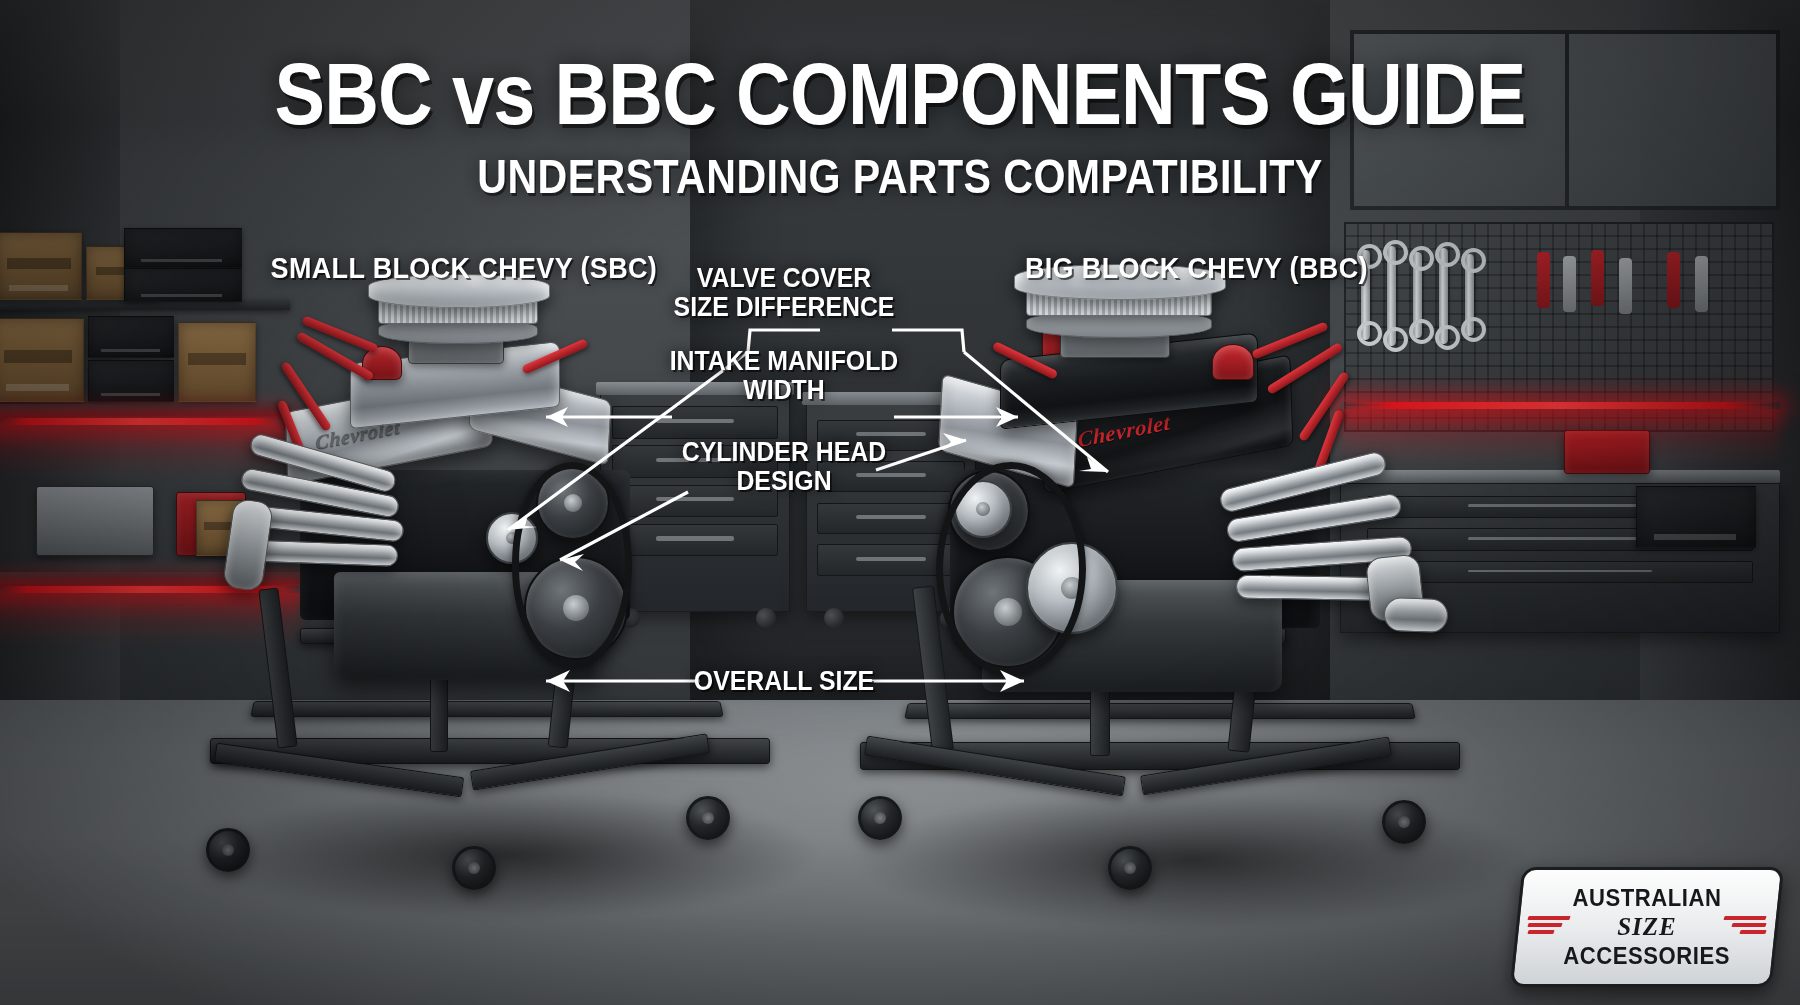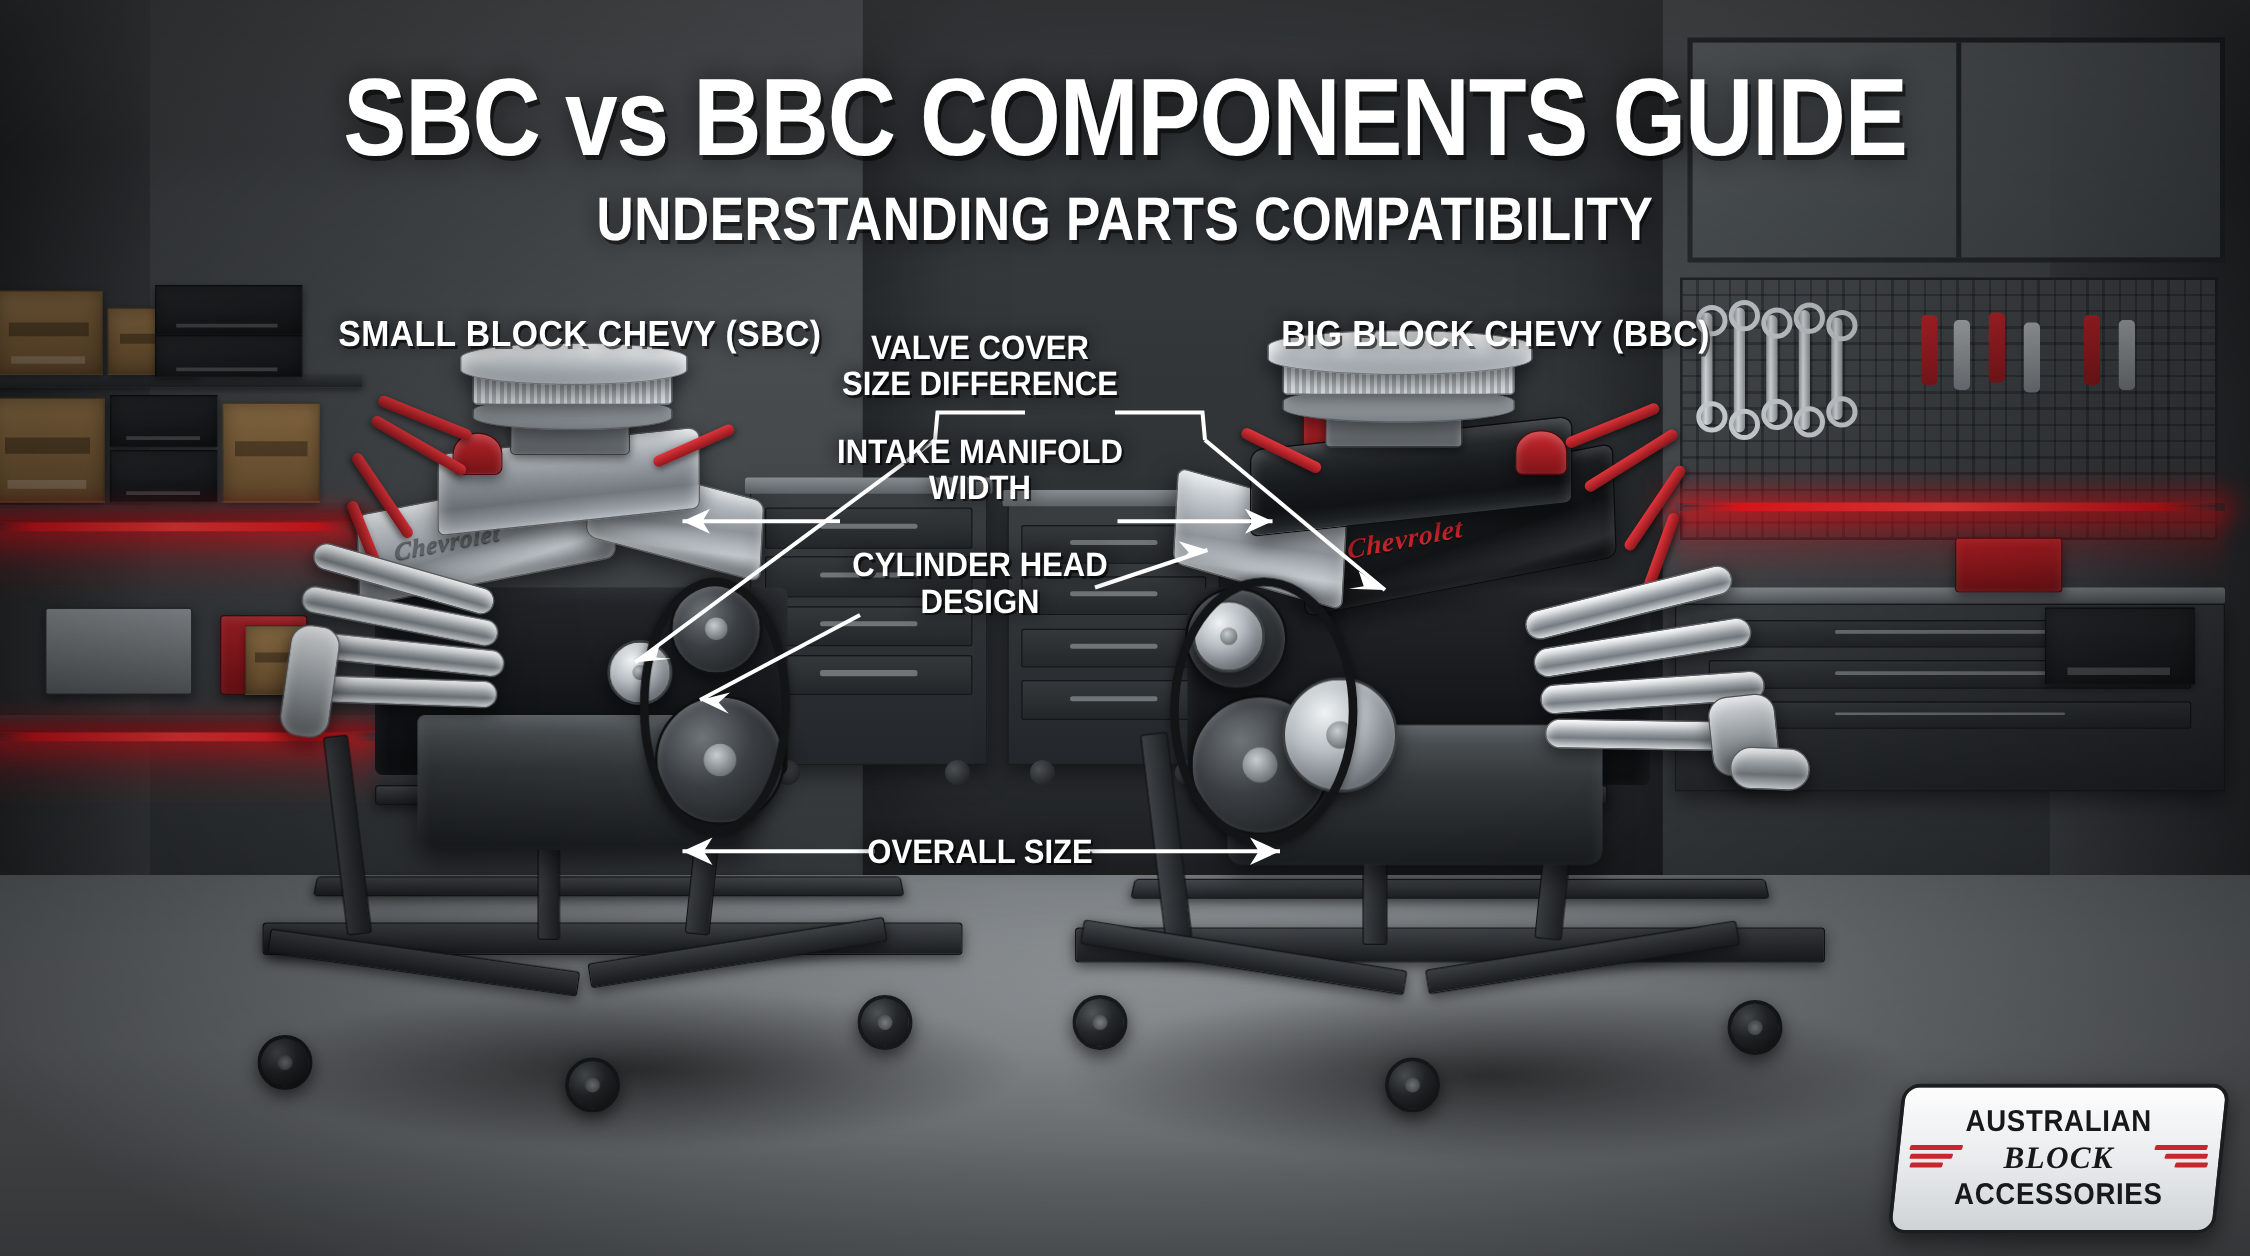--- a/index.html
+++ b/index.html
@@ -690,16 +690,16 @@
         <i></i>
       </span>
     <span class="stripes right">
         <i></i>
         <i></i>
         <i></i>
       </span>
   </div>
   <div class="logo-inner">
     <span class="logo-l1">AUSTRALIAN</span>
-    <span class="logo-l2">BLOCK</span>
+    <span class="logo-l2">SIZE</span>
     <span class="logo-l3">ACCESSORIES</span>
   </div>
 </div>
 
 </body></html>

